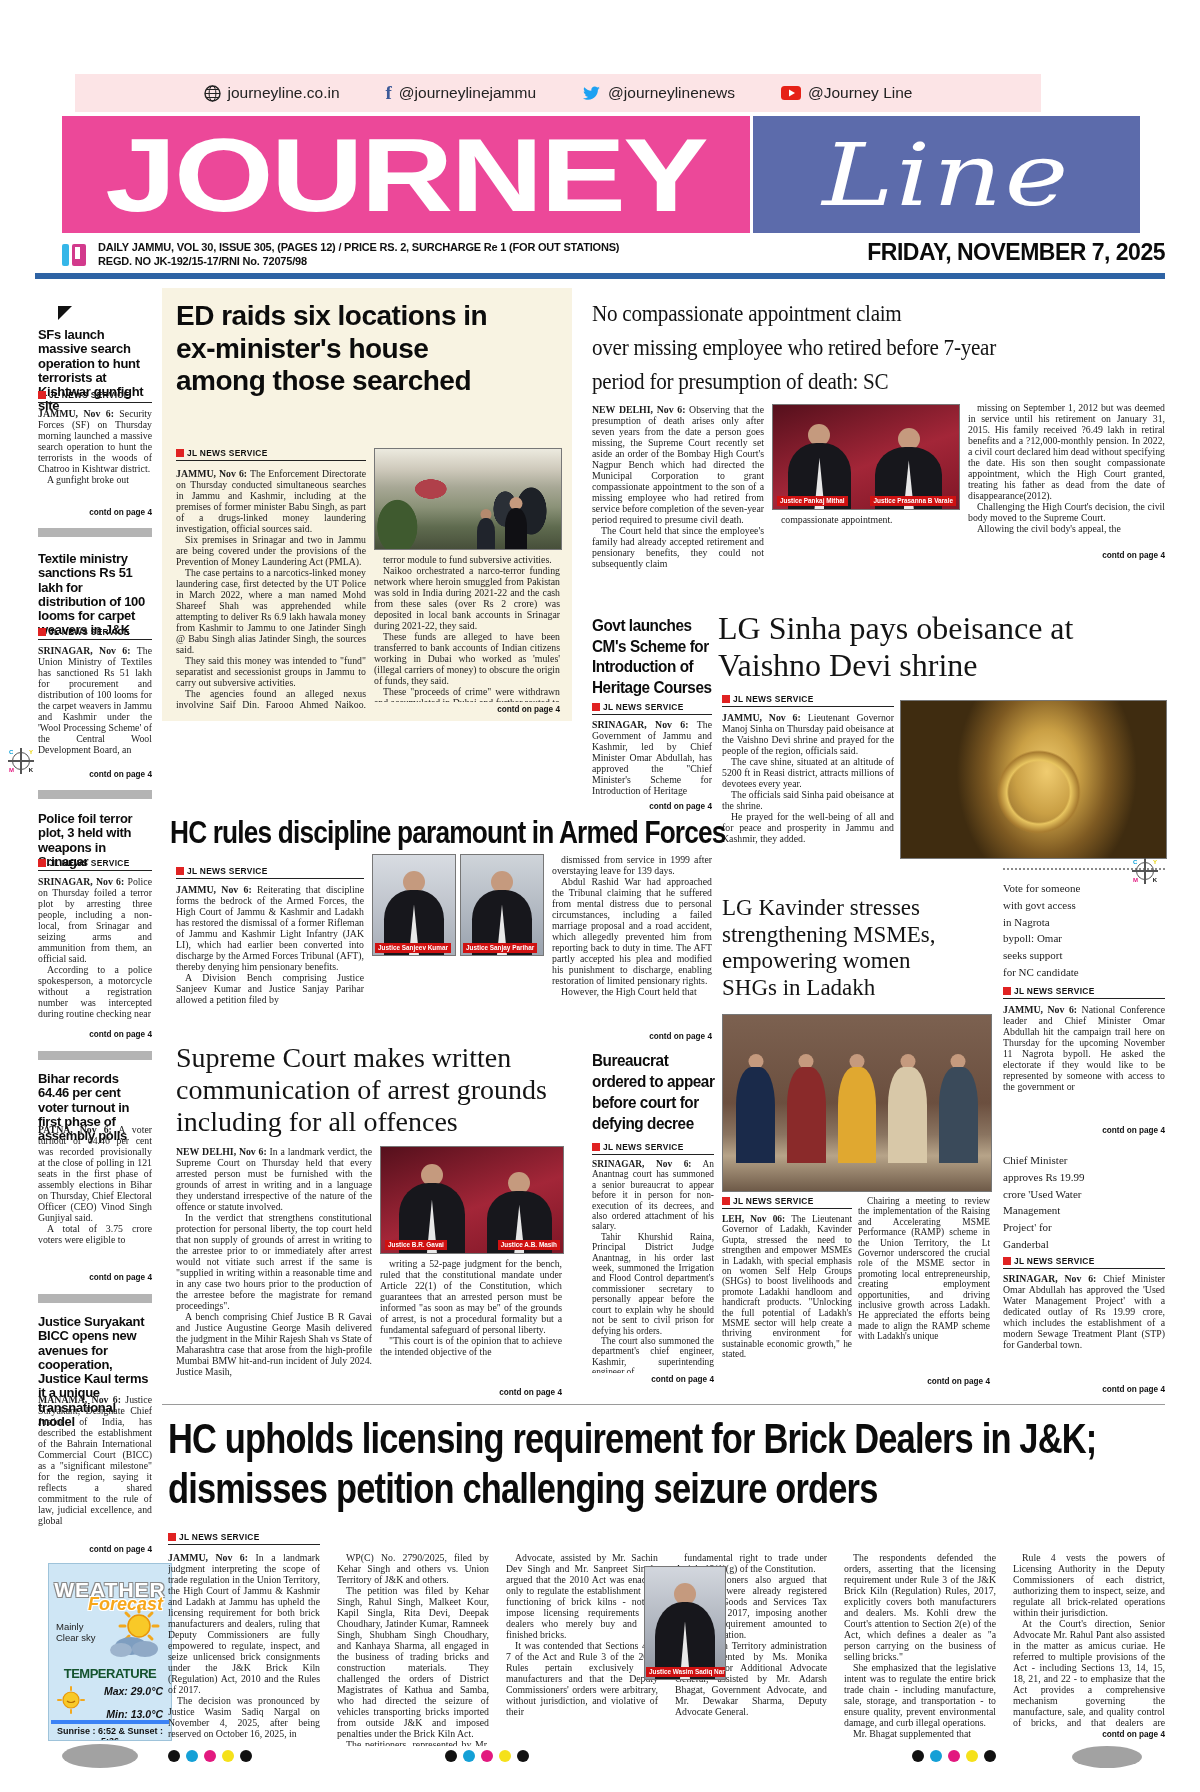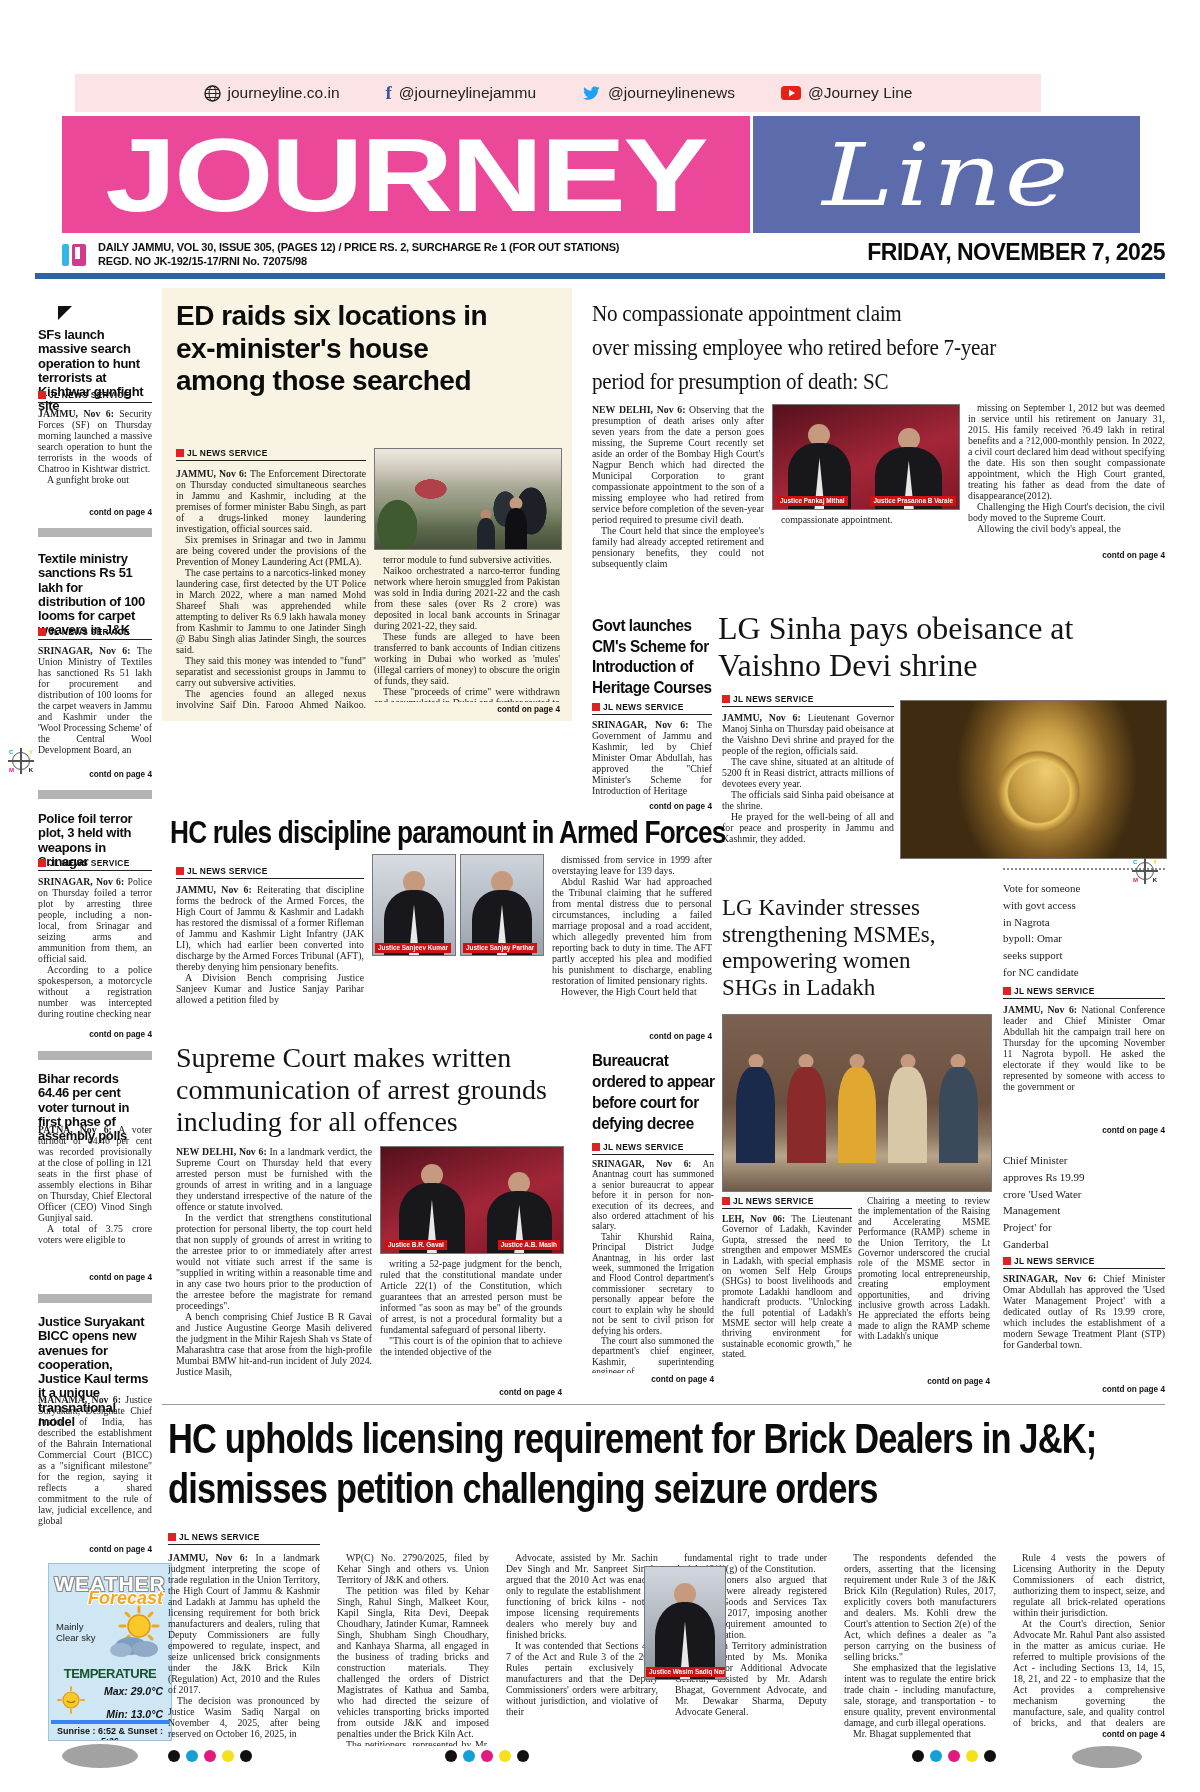--- a/index.html
+++ b/index.html
@@ -179,21 +179,21 @@
   <div class="abs contd" style="left:38px;top:1273px;width:114px">contd on page 4</div>
   <div class="abs sep" style="left:38px;top:1294px;width:114px;height:9px"></div>
 
   <div class="abs rail-hl" style="left:38px;top:1315px;width:114px">Justice Suryakant BICC opens new avenues for cooperation, Justice Kaul terms it a unique transnational model</div>
   <div class="abs body" style="left:38px;top:1394px;width:114px;height:150px">
     <p><b class="lead">MANAMA, Nov 6:</b><span> Justice Suryakant, Designate Chief Justice of India, has described the establishment of the Bahrain International Commercial Court (BICC) as a "significant milestone" for the region, saying it reflects a shared commitment to the rule of law, judicial excellence, and global</span></p>
   </div>
   <div class="abs contd" style="left:38px;top:1545px;width:114px">contd on page 4</div>
 
   <div class="abs weather" style="left:48px;top:1563px;width:122px;height:176px">
-    <div class="w-title1" style="margin-top:10px">WEATHER</div>
+    <div class="w-title1" style="margin-top:16px">WEATHER</div>
     <div class="w-title2" style="padding-right:8px">Forecast</div>
     <div class="abs w-cond" style="left:7px;top:58px;width:42px">Mainly Clear sky</div>
     <svg class="abs" style="left:52px;top:40px" width="64" height="58" viewBox="0 0 64 58">
       <g>
           <circle cx="38" cy="22" r="11" fill="#f8c928" stroke="#e8960a" stroke-width="1.5"></circle>
       <g stroke="#f2a81d" stroke-width="3" stroke-linecap="round">
             <line x1="38" y1="3" x2="38" y2="8"></line>
             <line x1="38" y1="36" x2="38" y2="41"></line>
             <line x1="19" y1="22" x2="24" y2="22"></line>
             <line x1="52" y1="22" x2="57" y2="22"></line>

